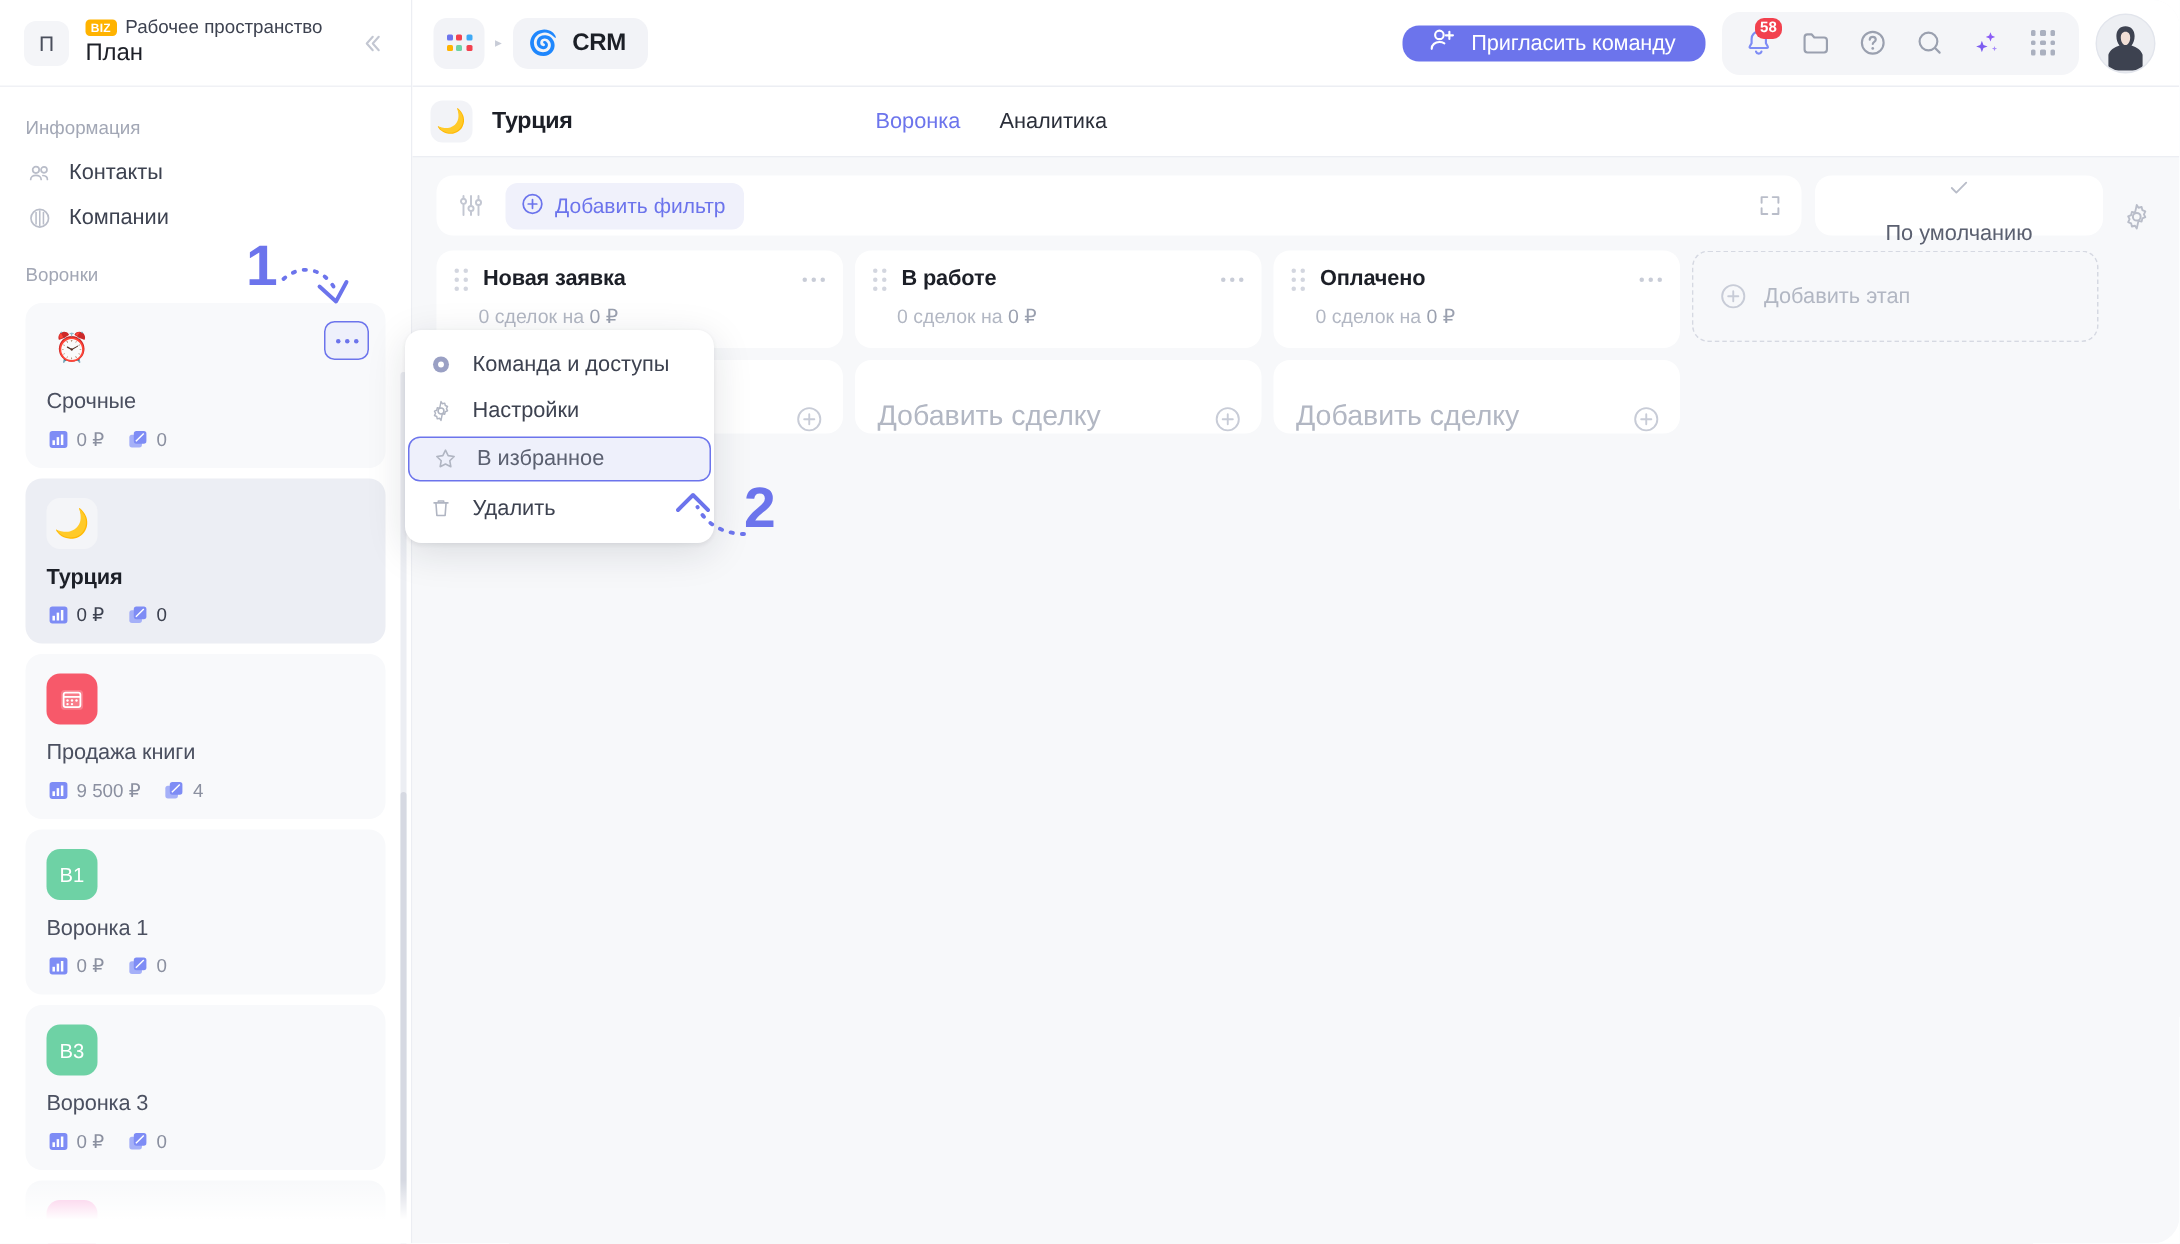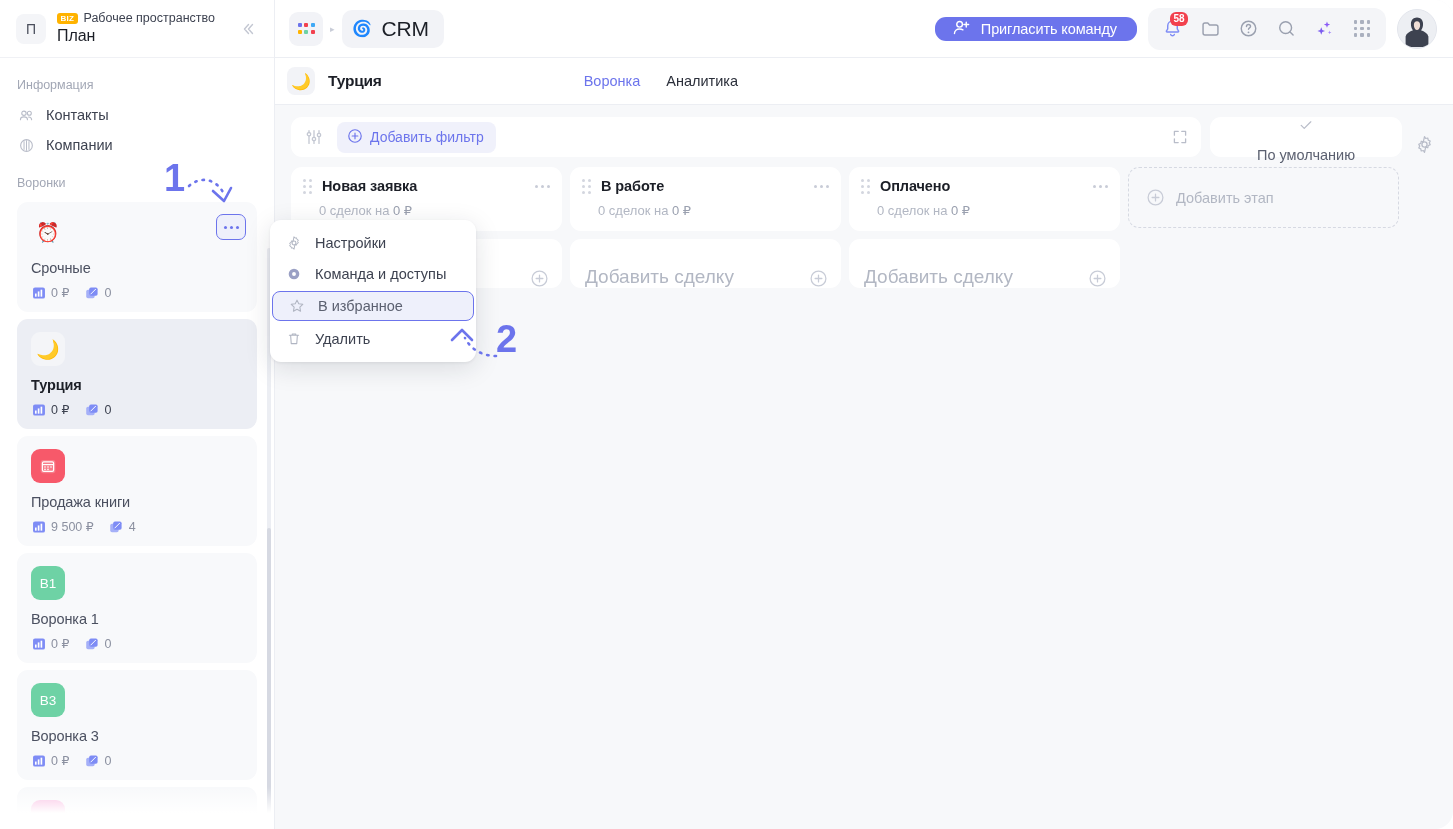--- a/index.html
+++ b/index.html
@@ -144,21 +144,21 @@
     display: flex; align-items: center; justify-content: center; cursor: pointer;
   }
   .mini-grid { display: grid; grid-template-columns: repeat(3,4px); grid-template-rows: repeat(2,4px); gap: 2.5px; }
   .mini-grid i { width: 4px; height: 4px; border-radius: 1px; display: block; }
   .bc-sep { color: #c8ccd7; font-size: 9px; margin: 0 7px; }
   .crm-chip {
     display: flex; align-items: center; gap: 9px;
     background: #f2f3f7; border-radius: 10px;
     padding: 7px 15px 7px 11px; cursor: pointer;
   }
-  .crm-label { font-size: 21px; color: #1c1f27; font-weight: 400; letter-spacing: -.2px; }
+  .crm-label { font-size: 16px; color: #1c1f27; font-weight: 700; letter-spacing: -.2px; }
 
   .topbar-right { margin-left: auto; display: flex; align-items: center; gap: 11px; }
   .invite-btn {
     display: flex; align-items: center; gap: 10px;
     background: #6c74ec; color: #fff;
     border: none; border-radius: 11px;
     height: 24px; padding: 0 20px 0 17px;
     font-size: 14.5px; font-family: inherit; cursor: pointer;
     letter-spacing: -.1px;
   }
@@ -765,36 +765,36 @@
         </span>
         <span>Добавить этап</span>
       </div>
     </div>
 
   </section>
 
   <div class="ctx-menu">
     <div class="ctx-item">
       <span class="ci">
+        <svg width="16" height="16" viewBox="0 0 18 18" aria-hidden="true">
+          <circle cx="9" cy="9" r="6" fill="#9aa0c4"></circle>
+          <circle cx="9" cy="9" r="2.2" fill="#ffffff"></circle>
+        </svg>
+      </span>
+      <span>Команда и доступы</span>
+    </div>
+
+    <div class="ctx-item">
+      <span class="ci">
         <svg width="16" height="16" viewBox="0 0 18 18" fill="none" aria-hidden="true">
           <circle cx="9" cy="9" r="2.2" stroke="#b0b5c2" stroke-width="1.2"></circle>
           <path d="M9 1.9l1 1.6 1.8-.4.4 1.8 1.7.7-.8 1.6.8 1.7-1.7.7-.4 1.8-1.8-.4L9 16.1l-1-1.6-1.8.4-.4-1.8-1.7-.7.8-1.7-.8-1.6 1.7-.7.4-1.8 1.8.4L9 1.9z" stroke="#b0b5c2" stroke-width="1.1" stroke-linejoin="round"></path>
         </svg>
       </span>
       <span>Настройки</span>
-    </div>
-
-    <div class="ctx-item">
-      <span class="ci">
-        <svg width="16" height="16" viewBox="0 0 18 18" aria-hidden="true">
-          <circle cx="9" cy="9" r="6" fill="#9aa0c4"></circle>
-          <circle cx="9" cy="9" r="2.2" fill="#ffffff"></circle>
-        </svg>
-      </span>
-      <span>Команда и доступы</span>
     </div>
 
     <div class="ctx-item sel">
       <span class="ci">
         <svg width="16" height="16" viewBox="0 0 18 18" fill="none" aria-hidden="true">
           <path d="M9 2.4l2 4.1 4.5.6-3.3 3.2.8 4.5L9 12.7l-4 2.1.8-4.5L2.5 7.1 7 6.5l2-4.1z" stroke="#b0b5c2" stroke-width="1.2" stroke-linejoin="round"></path>
         </svg>
       </span>
       <span>В избранное</span>
     </div>

